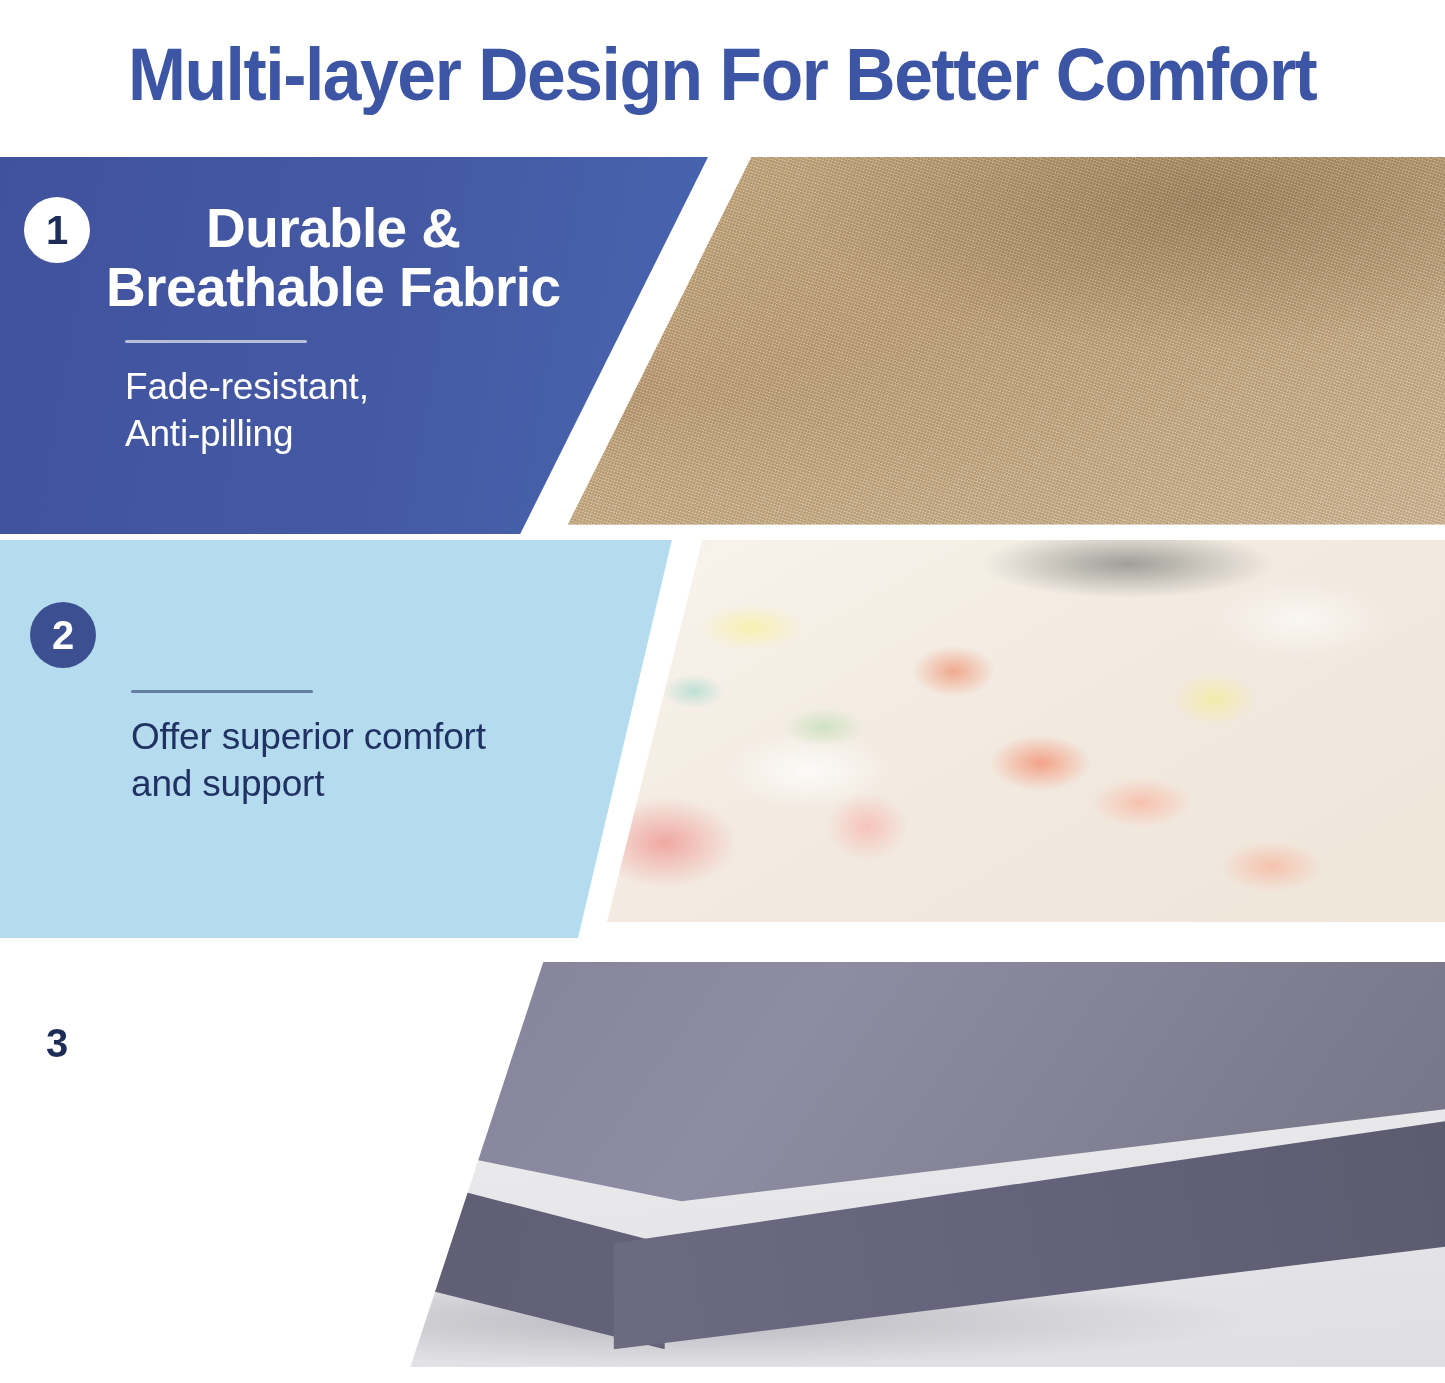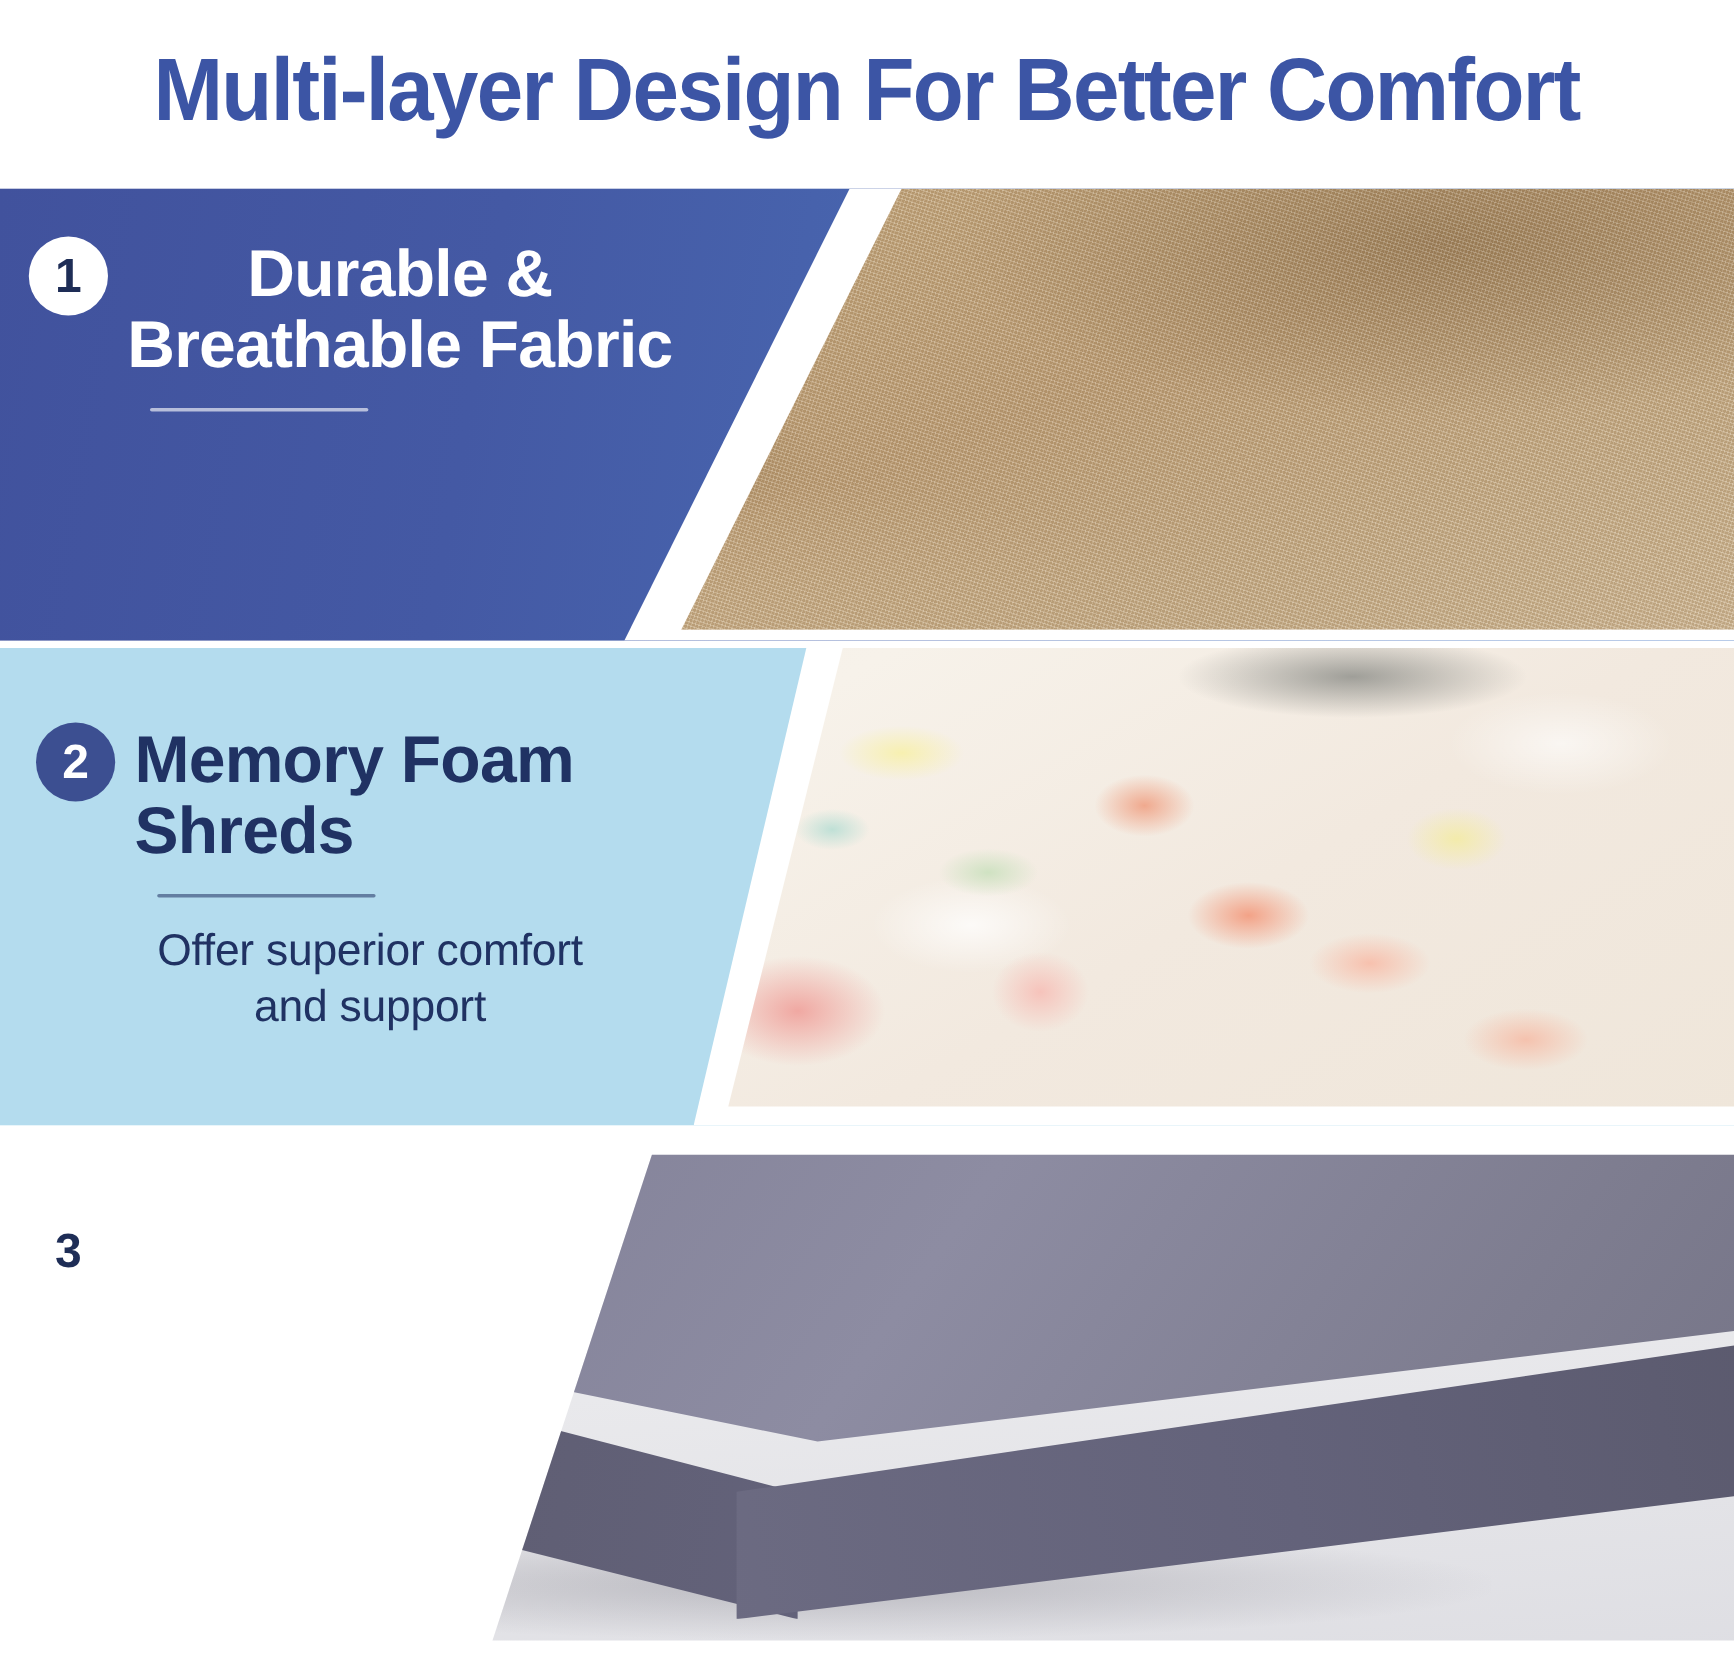--- a/index.html
+++ b/index.html
@@ -217,21 +217,21 @@
   .subtext {
     font-size:37px;
     font-weight:normal;
     line-height:1.28;
     margin-left:101px;
     white-space:pre-line;
     letter-spacing:-0.2px;
     font-family:"Liberation Sans", sans-serif;
   }
   .subtext-light { color:#ffffff; }
-  .subtext-dark  { color:#203263;text-align:center; }
+  .subtext-dark  { color:#203263; }
 </style>
 </head>
 <body>
 
 <div id="infographic">
 
   <div class="title-bar">
     <div class="title-text">Multi-layer Design For Better Comfort</div>
   </div>
 
@@ -245,36 +245,36 @@
       </div>
     </div>
 
     <div class="text-block">
       <div class="head-row">
         <div class="badge badge-light">1</div>
         <div class="heading heading-light">Durable &amp;
 Breathable Fabric</div>
       </div>
       <div class="divider divider-light"></div>
+      <div class="subtext subtext-light">Fade-resistant,
+Anti-pilling</div>
     </div>
   </section>
 
   <section class="panel" id="panel-2">
     <div class="panel-bg"></div>
 
     <div class="photo-wrap">
       <div class="photo-sep" id="p2-sep"></div>
       <div class="photo shreds" id="p2-photo"></div>
     </div>
 
     <div class="text-block">
       <div class="head-row">
         <div class="badge badge-dark">2</div>
-        <div class="heading heading-dark">Memory Foam
-Shreds</div>
       </div>
       <div class="divider divider-dark"></div>
       <div class="subtext subtext-dark">Offer superior comfort
 and support</div>
     </div>
   </section>
 
   <section class="panel" id="panel-3">
     <div class="panel-bg"></div>
 

